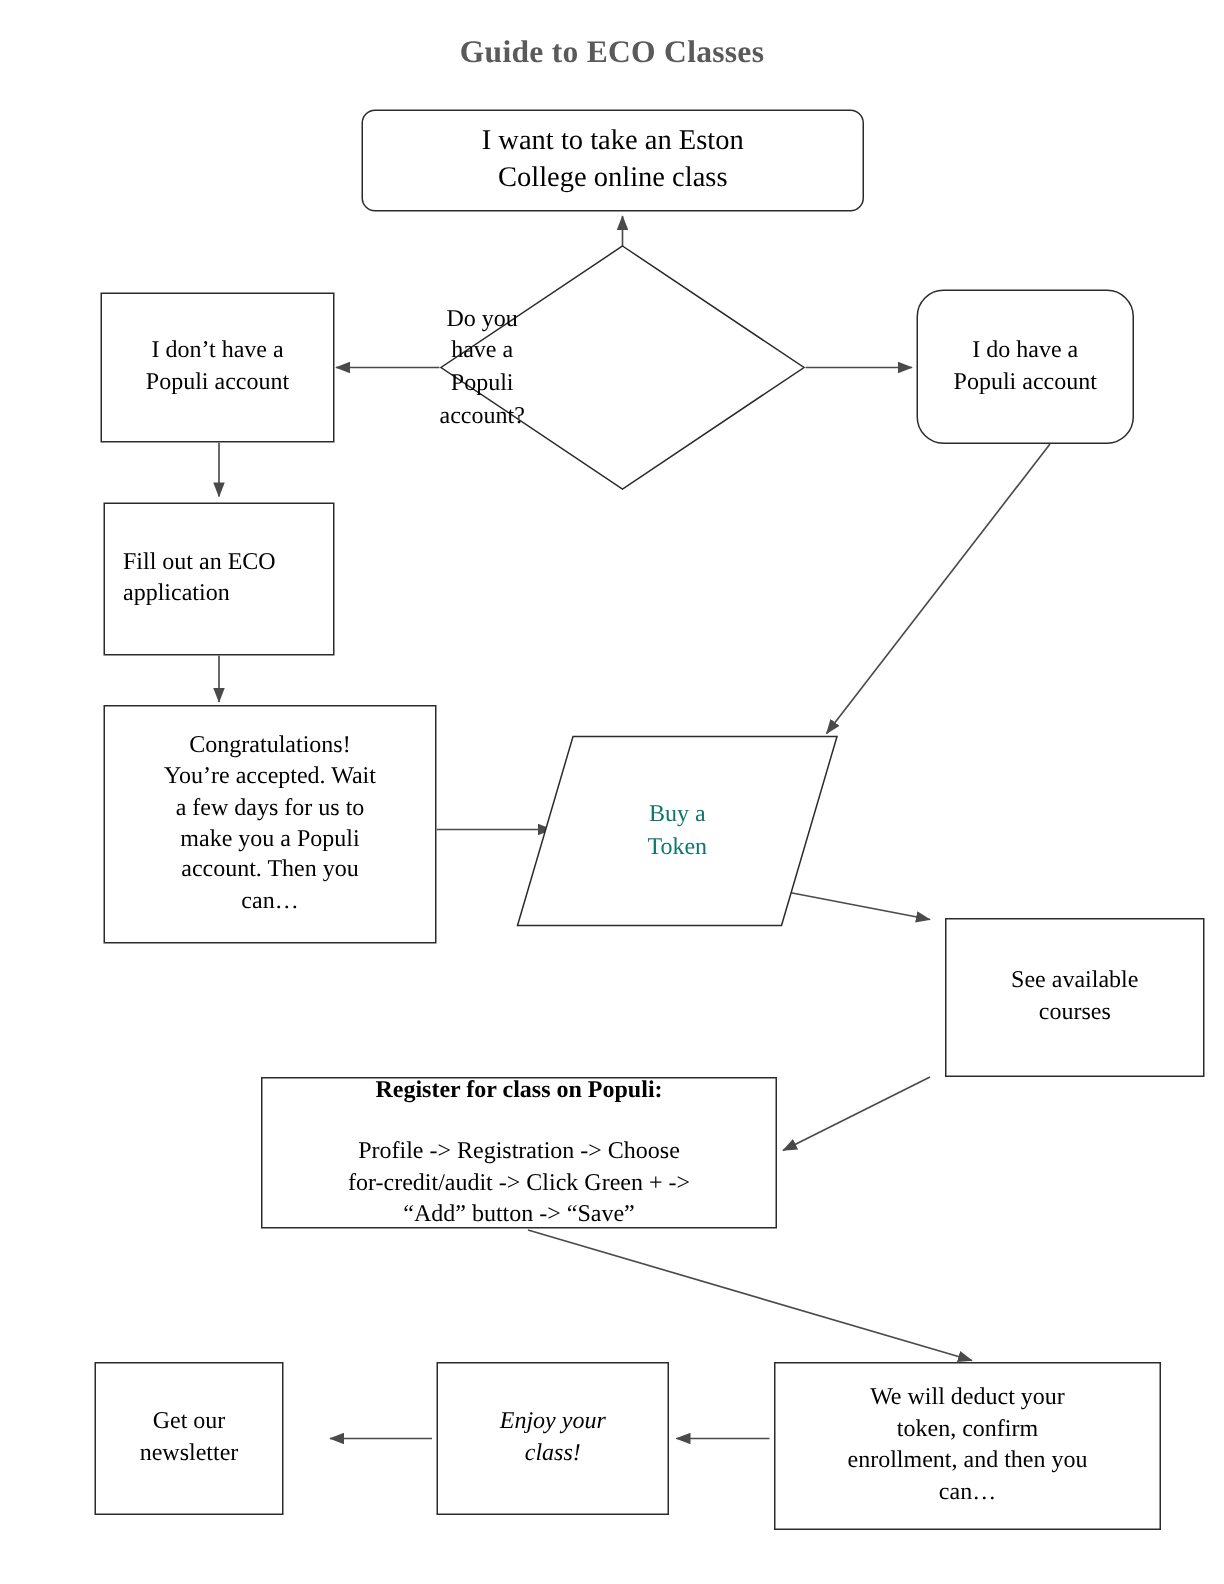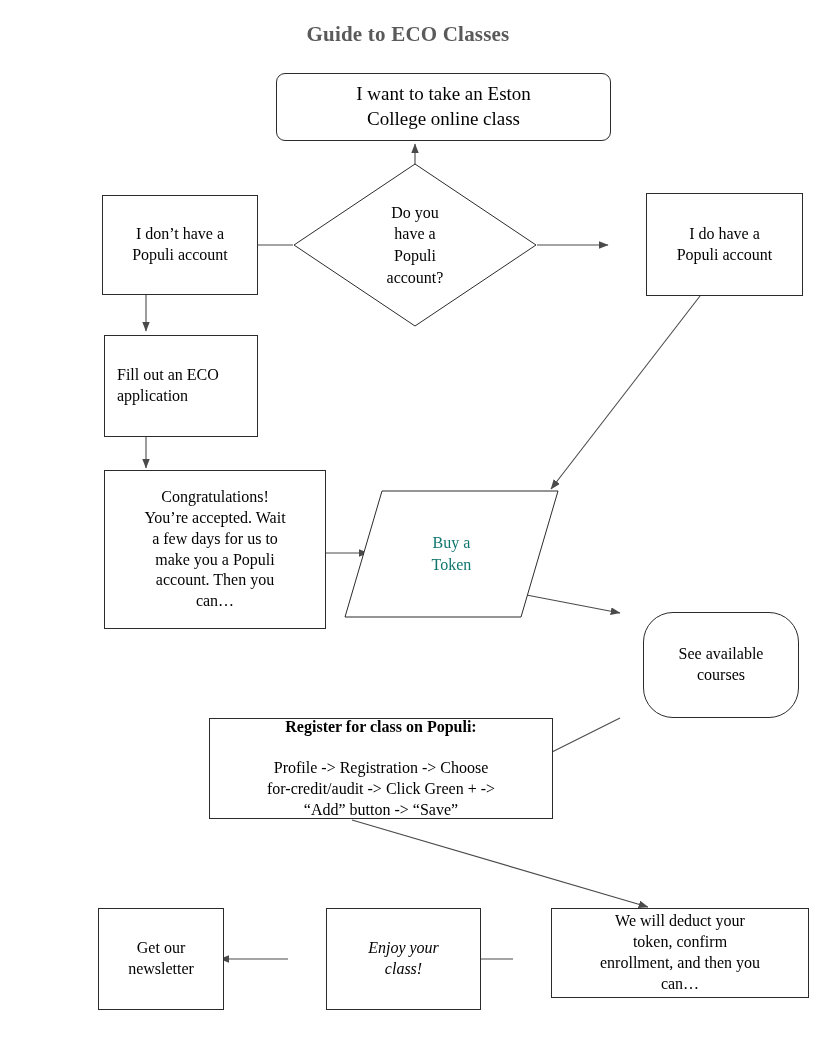--- a/index.html
+++ b/index.html
@@ -43,21 +43,20 @@
     position: absolute;
     box-sizing: border-box;
     background: #ffffff;
     border: 1px solid #2b2b2b;
     display: flex;
     align-items: center;
     justify-content: center;
     font-size: 16px;
     line-height: 1.3;
     color: #000000;
-    margin-left: 35px;
   }
   .node .txt {
     display: block;
     width: 100%;
     text-align: center;
     padding: 0 6px;
     white-space: pre-line;
   }
   .node.rounded {
     border-radius: 9px;
@@ -65,21 +64,20 @@
   }
   .node.left-align .txt {
     text-align: left;
     padding-left: 12px;
     font-family: Liberation Serif, serif;
   }
   .diamond-wrap {
     position: absolute;
     display: flex;
     align-items: center;
-    justify-content: center;
   }
   .diamond-wrap .dlabel {
     position: relative;
     z-index: 2;
     text-align: center;
     font-size: 16px;
     line-height: 1.35;
     color: #000;
     white-space: pre-line;
   }
@@ -172,21 +170,21 @@
 have a
 Populi
 account?</div>
   </div>
 
   <div class="node" style="left:67px; top:195px; width:156px; height:100px;">
     <span class="txt">I don’t have a
 Populi account</span>
   </div>
 
-  <div class="node" style="left:611px; top:193px; width:157px; height:103px;">
+  <div class="node" style="left:611px; top:193px; width:145px; height:103px;border-radius:18px;">
     <span class="txt">I do have a
 Populi account</span>
   </div>
 
   <div class="node left-align" style="left:69px; top:335px; width:154px; height:102px;">
     <span class="txt">Fill out an ECO
 application</span>
   </div>
 
   <div class="node" style="left:69px; top:470px; width:222px; height:159px;">
@@ -199,35 +197,35 @@
   </div>
 
   <div class="para-wrap" style="left:344px; top:490px; width:215px; height:128px;">
     <svg width="215" height="128" viewBox="0 0 215 128">
       <polygon points="38,1 214,1 177,127 1,127" fill="#ffffff" stroke="#2b2b2b" stroke-width="1"></polygon>
     </svg>
     <div class="plabel">Buy a
 Token</div>
   </div>
 
-  <div class="node" style="left:608px; top:612px; width:156px; height:106px;border-radius:30px;">
+  <div class="node" style="left:630px; top:612px; width:173px; height:106px;">
     <span class="txt">See available
 courses</span>
   </div>
 
   <div class="node" style="left:174px; top:718px; width:344px; height:101px;">
     <span class="txt">
       <span class="reg-line-bold">Register for class on Populi:</span>
       <span class="reg-rest">Profile -&gt; Registration -&gt; Choose
 for-credit/audit -&gt; Click Green + -&gt;
 “Add” button -&gt; “Save”</span>
     </span>
   </div>
 
-  <div class="node" style="left:516px; top:908px; width:258px; height:90px;">
+  <div class="node" style="left:516px; top:908px; width:258px; height:112px;">
     <span class="txt">We will deduct your
 token, confirm
 enrollment, and then you
 can…</span>
   </div>
 
   <div class="node" style="left:291px; top:908px; width:155px; height:102px;font-style:italic;">
     <span class="txt">Enjoy your
 class!</span>
   </div>

